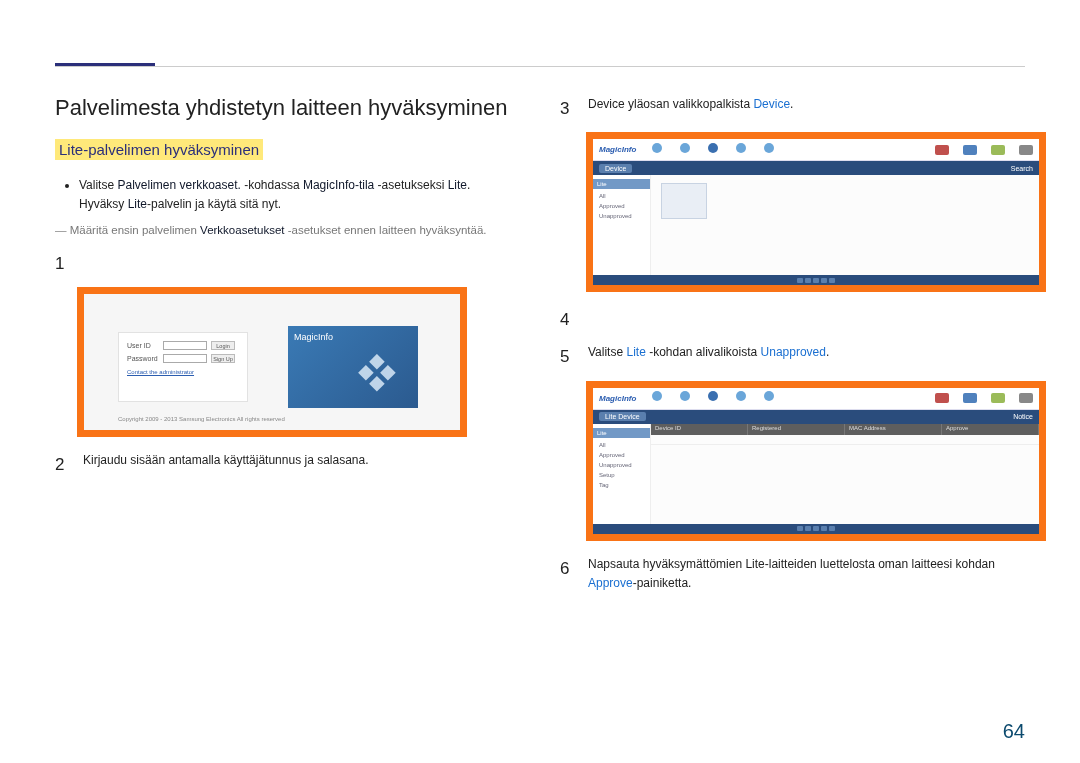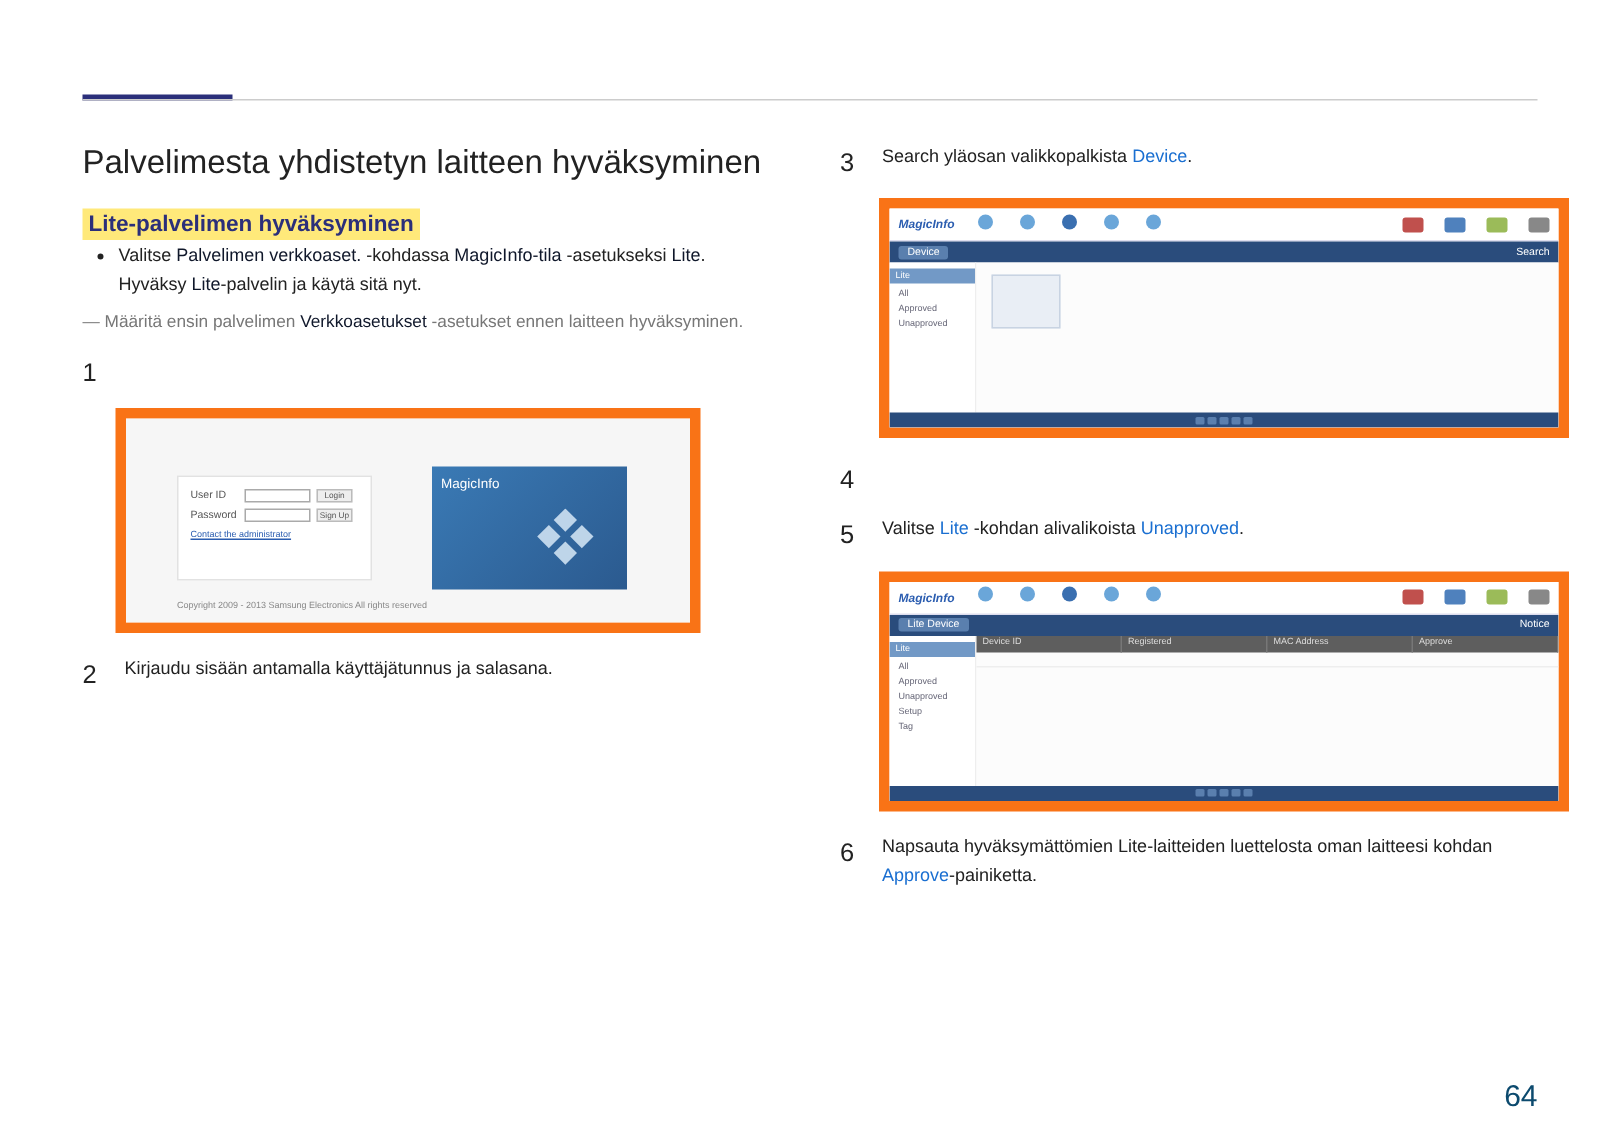--- a/index.html
+++ b/index.html
@@ -38,25 +38,25 @@
   .col { flex: 1; min-width: 0; }
   h1 {
     font-size: 22px;
     font-weight: 400;
     color: #222;
     margin-bottom: 18px;
   }
   h2 {
     display: inline-block;
     font-size: 15px;
-    font-weight: 700;
+    font-weight: 400;
     color: #2b2f7a;
     background: #ffe97a;
     padding: 2px 4px;
-    margin-bottom: 1px;
+    margin-bottom: 16px;
   }
   .bullet {
     margin-left: 24px;
     font-size: 12px;
     line-height: 1.6;
     list-style: disc;
     margin-bottom: 8px;
   }
   .note {
     font-size: 11.5px;
@@ -171,21 +171,21 @@
     <h2>Lite-palvelimen hyväksyminen</h2>
 
     <ul class="bullet">
       <li>
         <span>Valitse </span><span class="orange">Palvelimen verkkoaset.</span><span> -kohdassa </span><span class="orange">MagicInfo-tila</span><span> -asetukseksi </span><span class="orange">Lite</span><span>.</span><br>
         <span>Hyväksy </span><span class="orange">Lite</span><span>-palvelin ja käytä sitä nyt.</span>
       </li>
     </ul>
 
     <p class="note dash">
-      <span>Määritä ensin palvelimen </span><span class="orange">Verkkoasetukset</span><span> -asetukset ennen laitteen hyväksyminen.</span>
+      <span>Määritä ensin palvelimen </span><span class="orange">Verkkoasetukset</span><span> -asetukset ennen laitteen hyväksyntää.</span>
     </p>
 
     <div class="step">
       <div class="num">1</div>
     </div>
 
     
     <div class="shot shot1">
       <div class="login-outer">
         <div class="login-card">
@@ -221,21 +221,21 @@
     <div class="step">
       <div class="num">2</div>
       <div>Kirjaudu sisään antamalla käyttäjätunnus ja salasana.</div>
     </div>
   </div>
 
   <div class="col">
     <div class="step">
       <div class="num">3</div>
       <div>
-        <span>Search yläosan valikkopalkista </span><span class="blue">Device</span><span>.</span>
+        <span>Device yläosan valikkopalkista </span><span class="blue">Device</span><span>.</span>
       </div>
     </div>
 
     <div class="shot shot2">
       <div class="app">
         <div class="app-top">
           <span class="logo">MagicInfo</span>
           <span class="ticon">
               <span class="circ"></span>
             </span>

